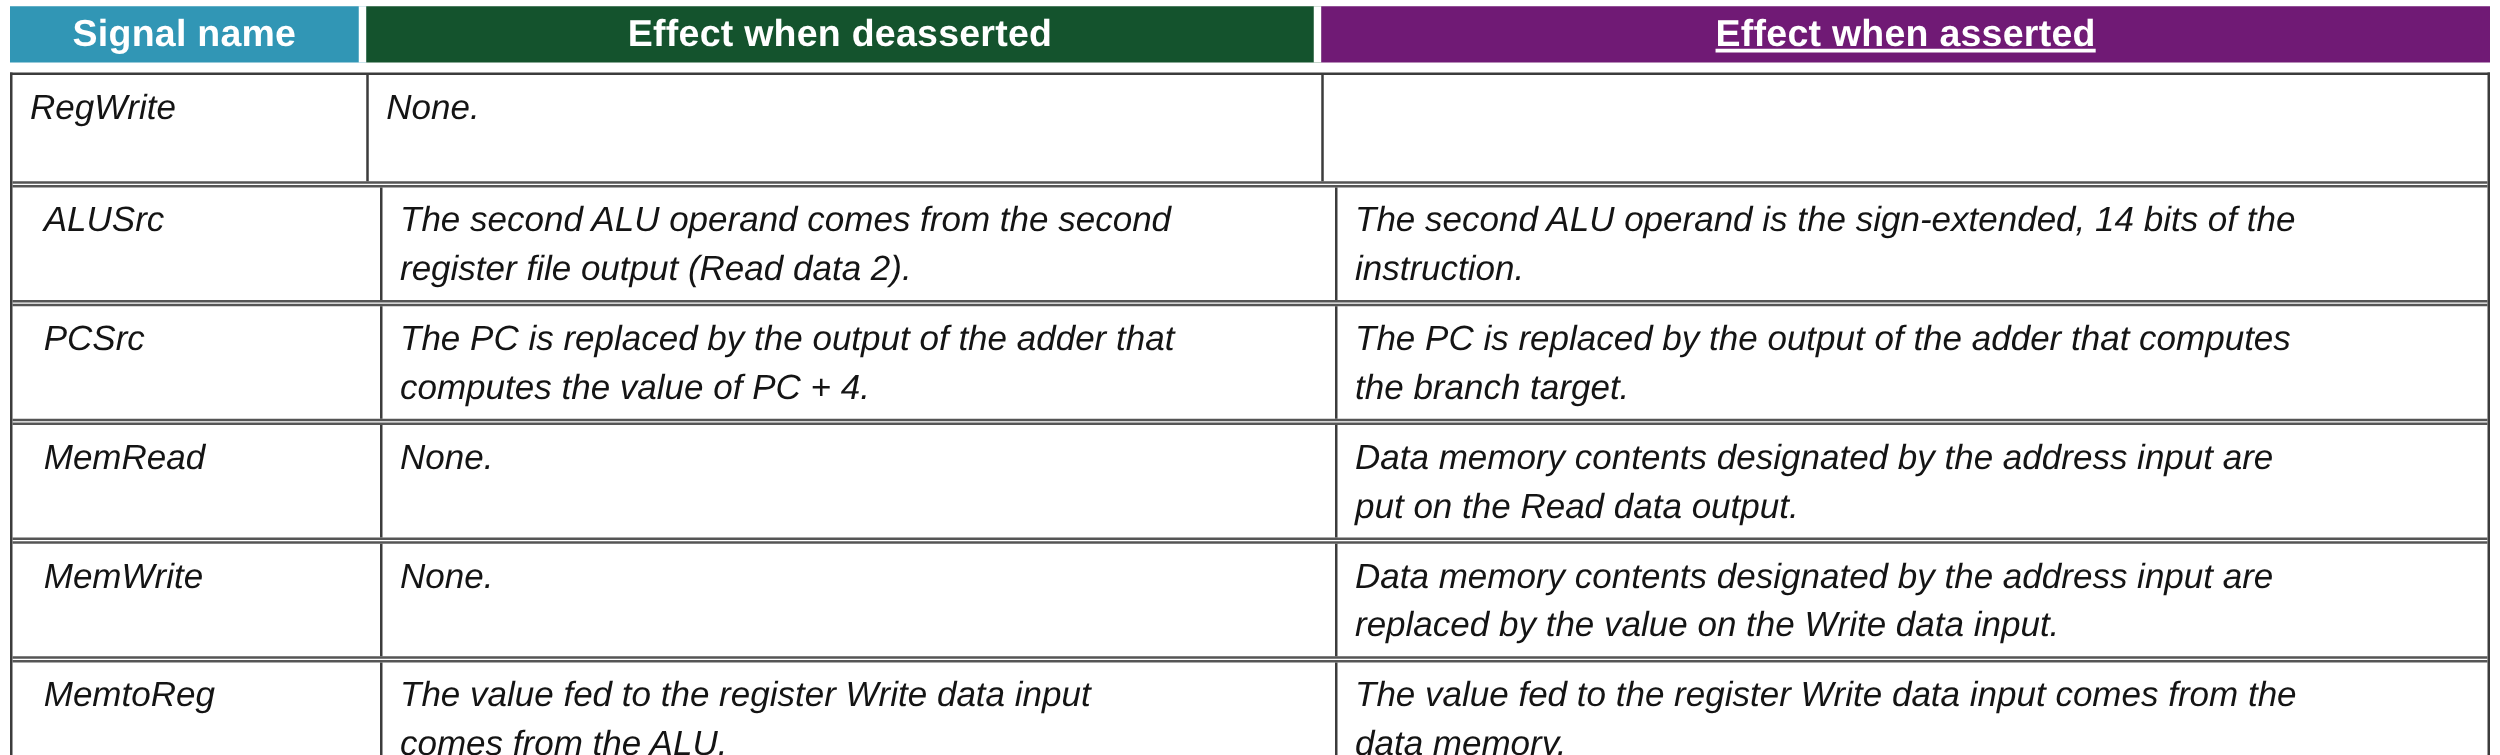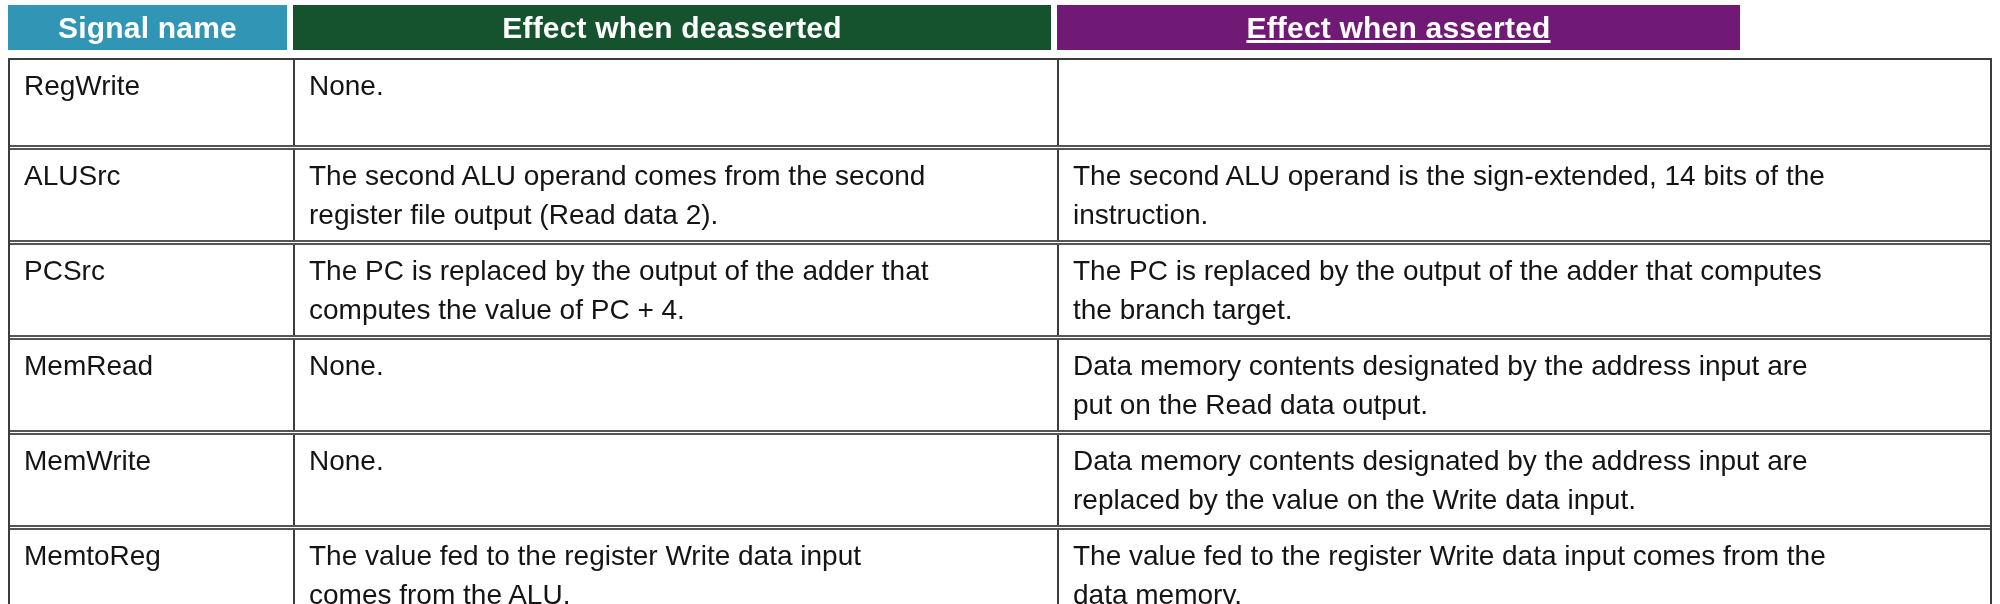--- a/index.html
+++ b/index.html
@@ -12,21 +12,21 @@
   .figure {
     width: 2000px; height: 604px;
     padding: 5px 8px 0 8px;
   }
   .grid-cols {
     display: grid;
     grid-template-columns: 285px 764px 1fr;
   }
   
   .table-header {
-    width: 1732px;
+    width: 1984px;
     height: 45px;
   }
   .header-cell {
     background: #3196b5;
     color: #ffffff;
     font-weight: bold;
     font-size: 30px;
     display: flex;
     align-items: center;
     justify-content: center;
@@ -35,27 +35,28 @@
   .header-cell.sep { border-right: 6px solid #ffffff; }
   .header-gap { height: 8px; }
   
   .table-body {
     width: 1984px;
     border: 2px solid #3c3c3c;
     border-bottom: 4px solid #222222;
     background: #ffffff;
   }
   .table-row { min-height: 85px; }
-  .table-row + .table-row { border-top: 5px double #555555; }
+  .table-row + .table-row { border-top: 5px double #555555; padding-left: 11px; }
   .cell {
     padding: 6px 12px 6px 14px;
     font-size: 28px;
     line-height: 39px;
     color: #141414;
     white-space: pre-line;
+    font-style: italic;
   }
   .cell.v-sep { border-right: 2px solid #3c3c3c; }
 </style>
 </head>
 <body>
 
 <div class="figure">
 
   <div class="table-header grid-cols">
     <div class="header-cell sep" style="background-color: rgb(49, 150, 181); color: rgb(255, 255, 255);">Signal name</div>

